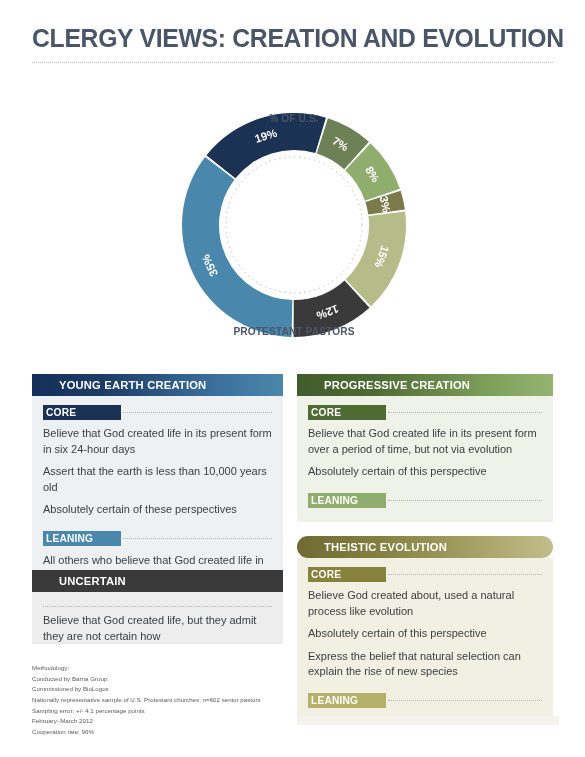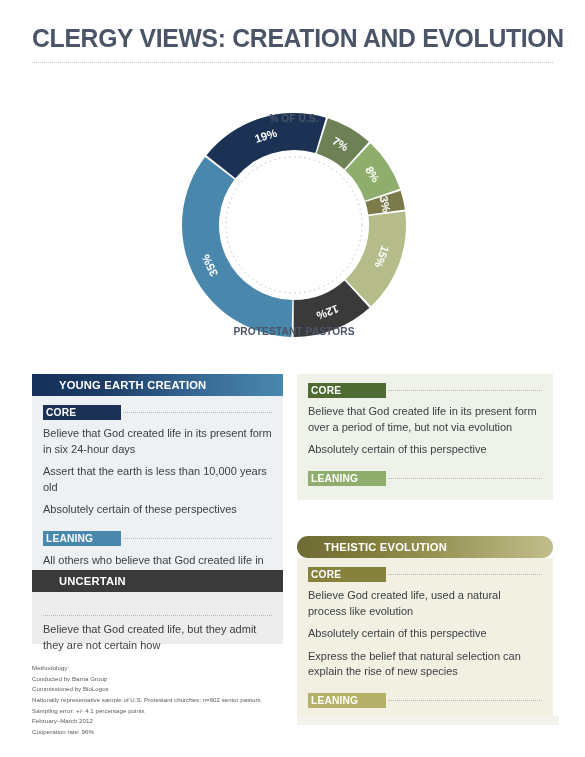--- a/index.html
+++ b/index.html
@@ -145,27 +145,28 @@
       <div class="tag-row" style="margin-top:13px;">
         <div class="tag tag-steel">LEANING</div>
         <div class="dotline"></div>
       </div>
       <p class="bullet">All others who believe that God created life in its present form in six 24-hour days, but who express qualified certainty or who doubt “young” age of the earth</p>
     </div>
   </div>
 
   <div class="panel" style="left:32px; top:570px; width:251px;">
     <div class="panel-head head-gray">UNCERTAIN</div>
-    <div class="panel-body gray-body" style="padding-top:23px; height:52px;">
+    <div class="panel-body gray-body" style="padding-top:14px; height:52px;">
       <div class="dotline" style="margin-left:0;"></div>
       <p class="bullet">Believe that God created life, but they admit they are not certain how</p>
     </div>
   </div>
 
   <div class="panel" style="left:297px; top:374px; width:256px;">
+    <div class="panel-head head-green">PROGRESSIVE CREATION</div>
     <div class="panel-body green-body">
       <div class="tag-row">
         <div class="tag tag-dgreen">CORE</div>
         <div class="dotline"></div>
       </div>
       <p class="bullet">Believe that God created life in its present form over a period of time, but not via evolution</p>
       <p class="bullet">Absolutely certain of this perspective</p>
 
       <div class="tag-row" style="margin-top:13px;">
         <div class="tag tag-lgreen">LEANING</div>
@@ -174,21 +175,21 @@
     </div>
   </div>
 
   <div class="panel" style="left:297px; top:536px; width:256px;">
     <div class="panel-head head-khaki">THEISTIC EVOLUTION</div>
     <div class="panel-body khaki-body">
       <div class="tag-row">
         <div class="tag tag-dkhaki">CORE</div>
         <div class="dotline"></div>
       </div>
-      <p class="bullet">Believe God created life, used a natural process like evolution</p>
+      <p class="bullet">Believe God created about, used a natural process like evolution</p>
       <p class="bullet">Absolutely certain of this perspective</p>
       <p class="bullet">Express the belief that natural selection can explain the rise of new species</p>
 
       <div class="tag-row" style="margin-top:13px;">
         <div class="tag tag-lkhaki">LEANING</div>
         <div class="dotline"></div>
       </div>
     </div>
   </div>
 

